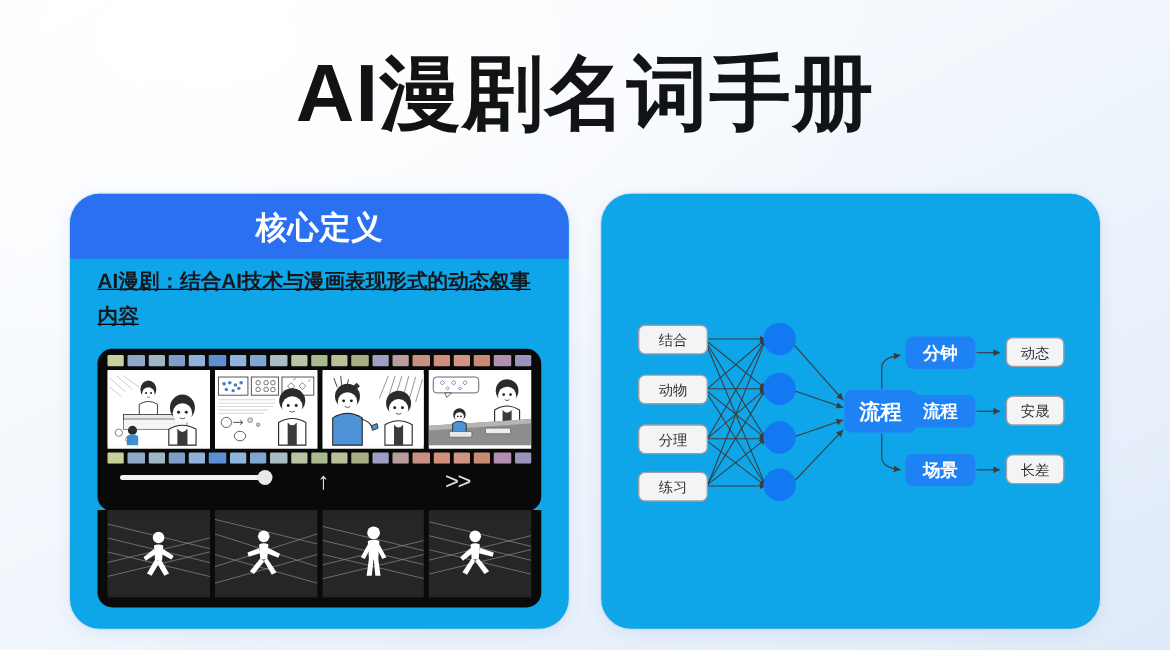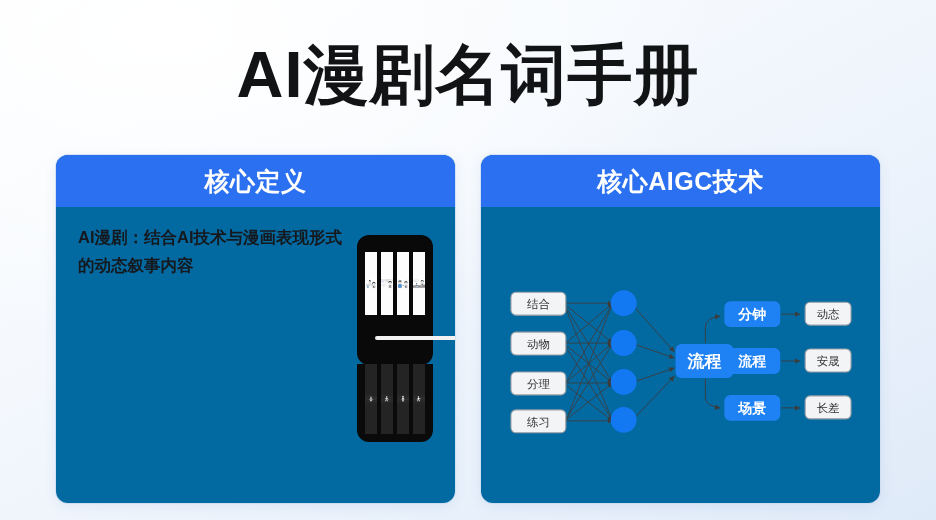--- a/index.html
+++ b/index.html
@@ -30,22 +30,22 @@
   
   .cards {
     position: absolute;
     left: 56px; top: 155px;
     width: 824px; height: 348px;
     display: flex;
     gap: 26px;
   }
   .card {
     flex: 1 1 0;
-    background: #0369a1;
-    border-radius: 12px;
+    background: #0ea5e9;
+    border-radius: 24px;
     box-shadow: 0 3px 14px rgba(40,90,170,0.09), 0 0 0 1px rgba(210,225,245,0.75);
     overflow: hidden;
     display: flex;
     flex-direction: column;
     position: relative;
   }
   .card-header {
     height: 52px;
     background: #2b70f0;
     display: flex;
@@ -53,23 +53,24 @@
     justify-content: center;
   }
   .card-header-title {
     color: #ffffff;
     font-size: 25px;
     font-weight: 700;
     letter-spacing: 0.5px;
   }
   .card-body {
     flex: 1;
-    padding: 16px 22px 0 22px;
-    display: flex;
-    flex-direction: row;
+    padding: 4px 22px 0 22px;
+    display: flex;
+    flex-direction: column;
+    text-decoration: underline;
   }
   .card-text {
     font-size: 16.5px;
     line-height: 28px;
     font-weight: 700;
     color: #15181c;
     white-space: pre-line;
   }
   .card-text.right { font-size: 17.5px; line-height: 30px; }
 
@@ -447,23 +448,20 @@
               </g>
             </svg>
           </div>
         </div>
 
       </div>
     </div>
   </div>
 
   <div class="card">
-    <div class="card-header">
-      <span class="card-header-title">核心AIGC技术</span>
-    </div>
     <div class="card-body">
 
       <div class="diagram">
         <svg viewBox="0 0 356 160" preserveAspectRatio="xMidYMid meet">
           <defs>
             <marker id="ah" markerWidth="7" markerHeight="7" refX="6" refY="3" orient="auto">
               <path d="M0,0 L6,3 L0,6 z" fill="#3c3c3c"></path>
             </marker>
           </defs>
 

